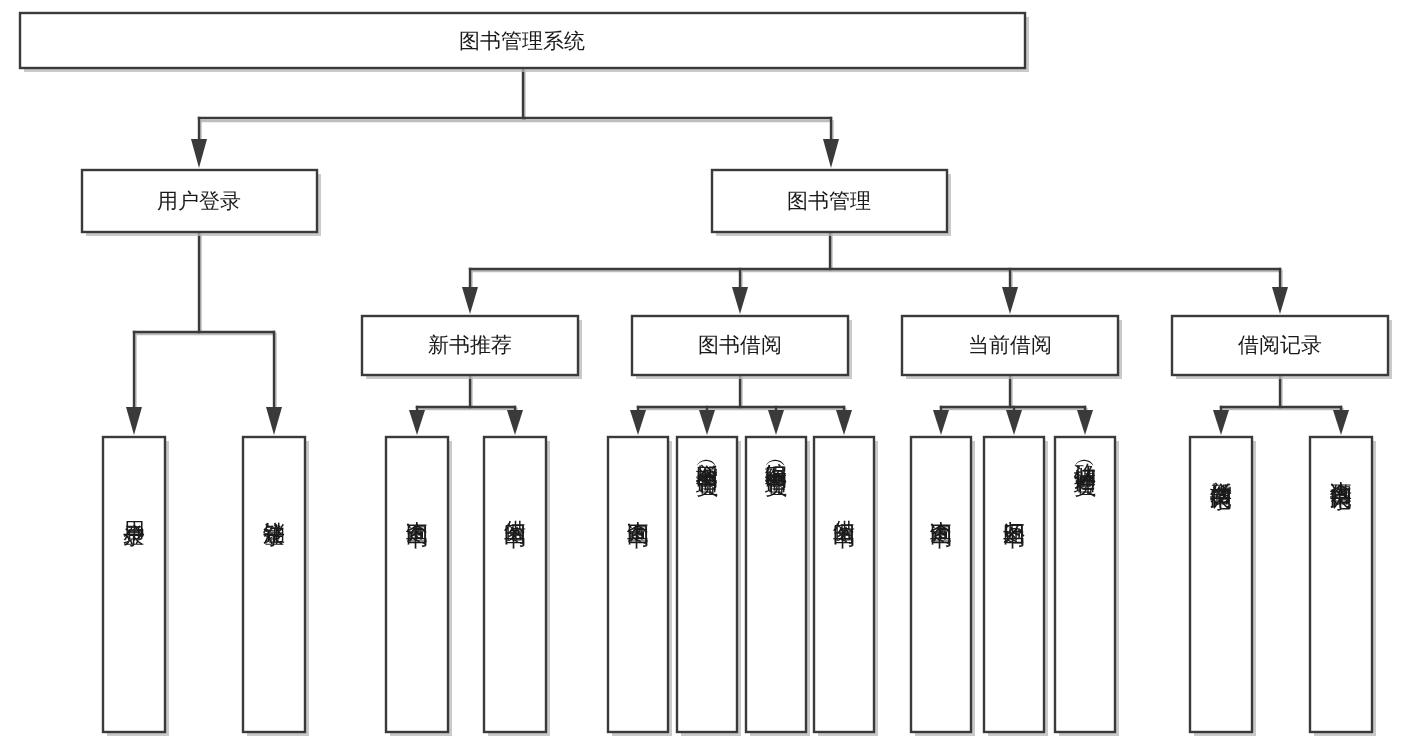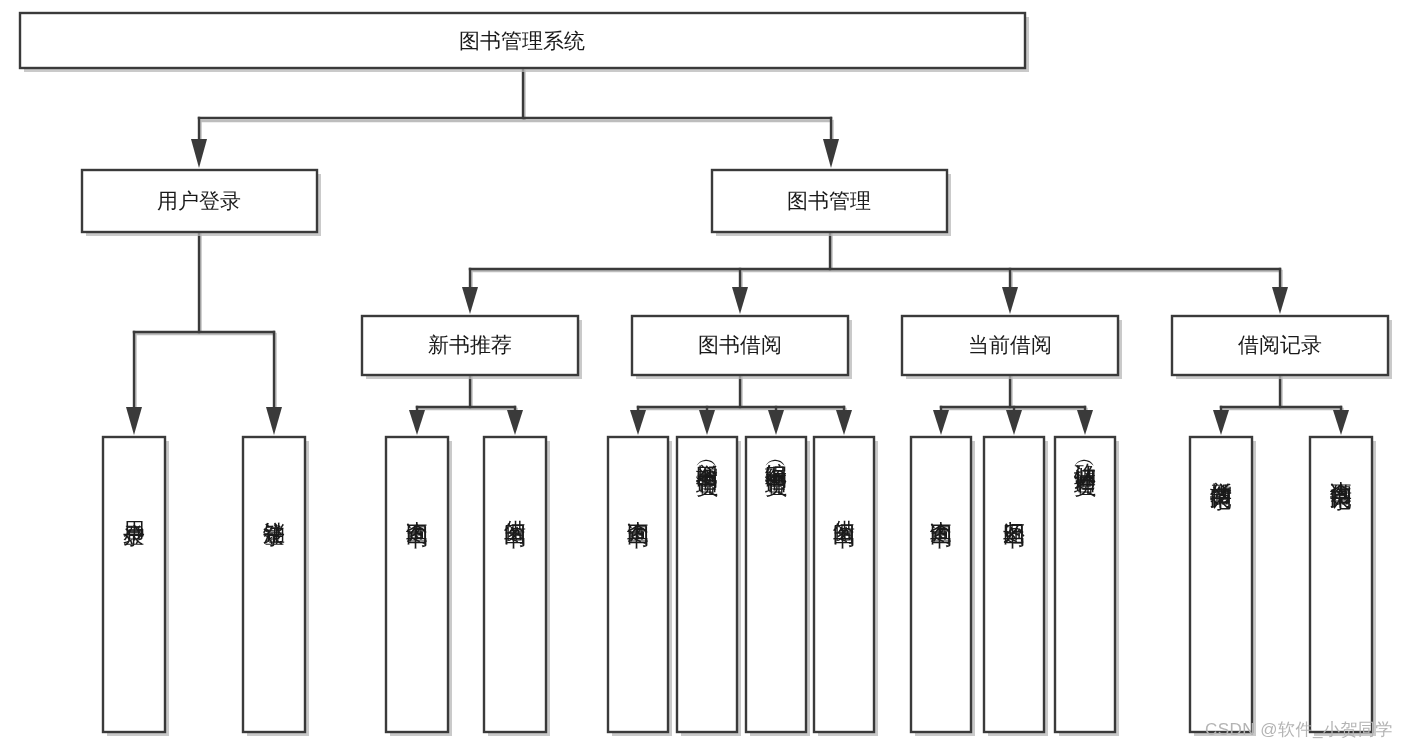--- a/index.html
+++ b/index.html
@@ -321,15 +321,14 @@
   </div>
 
   <div class="vtext-wrap" style="left:1190px; top:437px; width:62px; height:295px;">
     <span class="vtext" style="margin-top:26px;">新增借阅记录</span>
   </div>
 
   <div class="vtext-wrap" style="left:1310px; top:437px; width:62px; height:295px;">
     <span class="vtext" style="margin-top:26px;">查询借阅记录</span>
   </div>
 
-  <div id="watermark">CSDN @软件_小贺同学</div>
 
 </div>
 
 </body></html>

